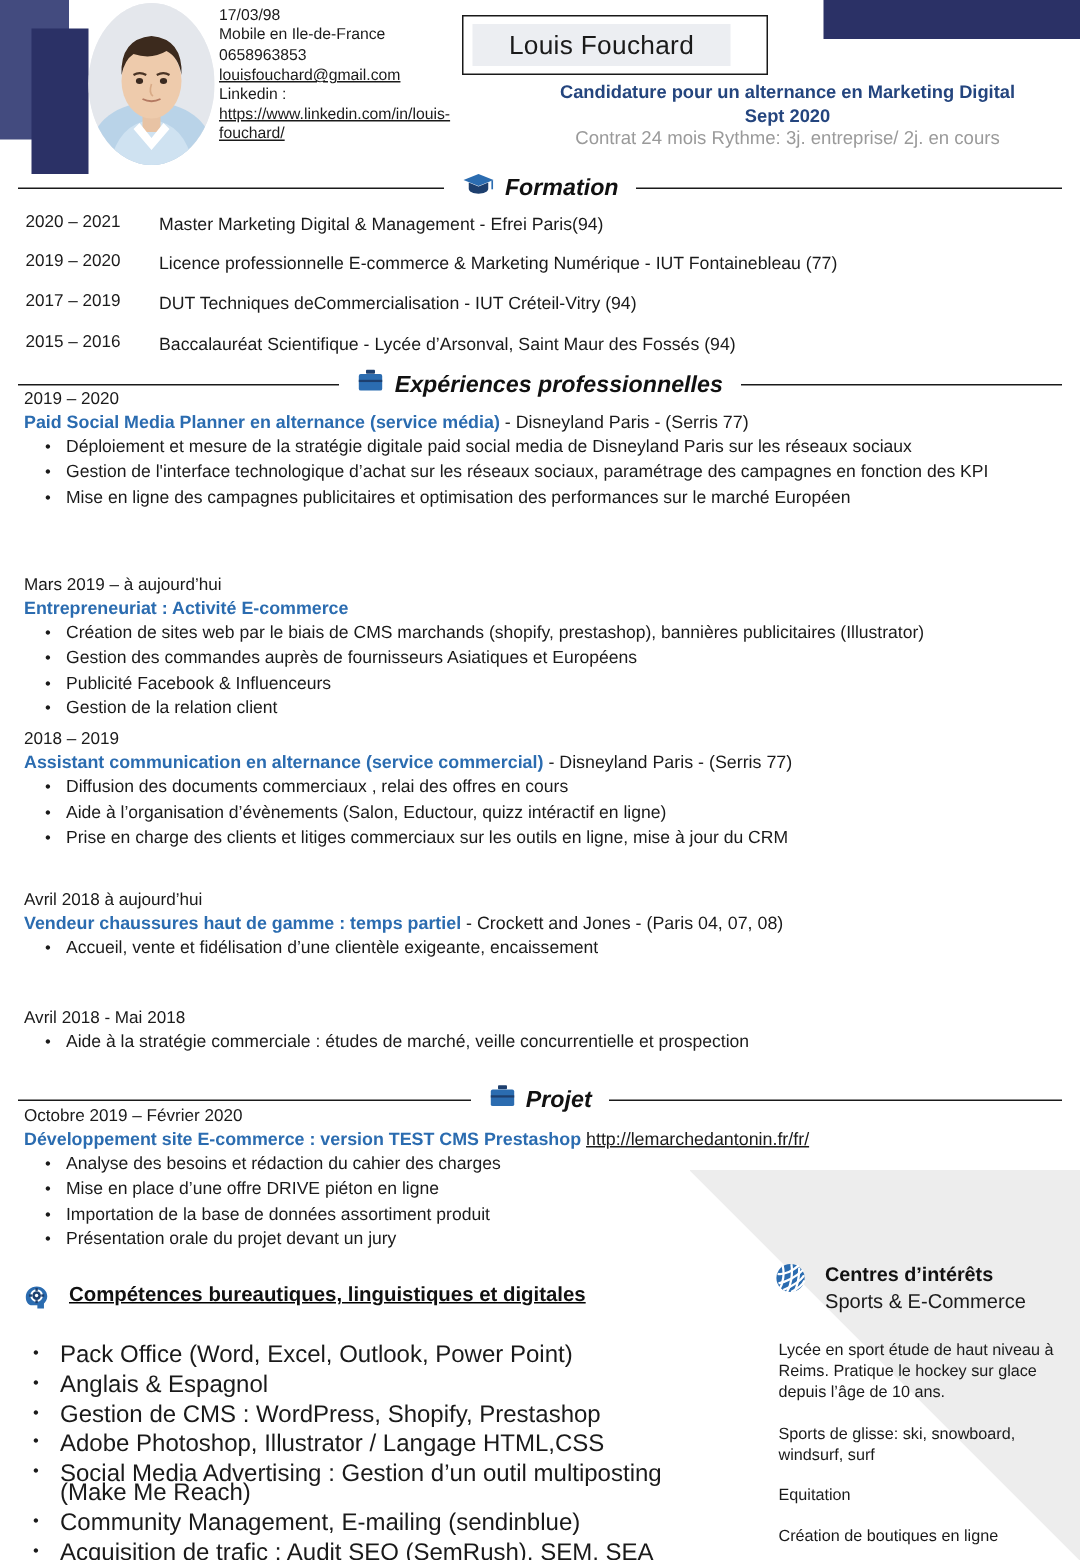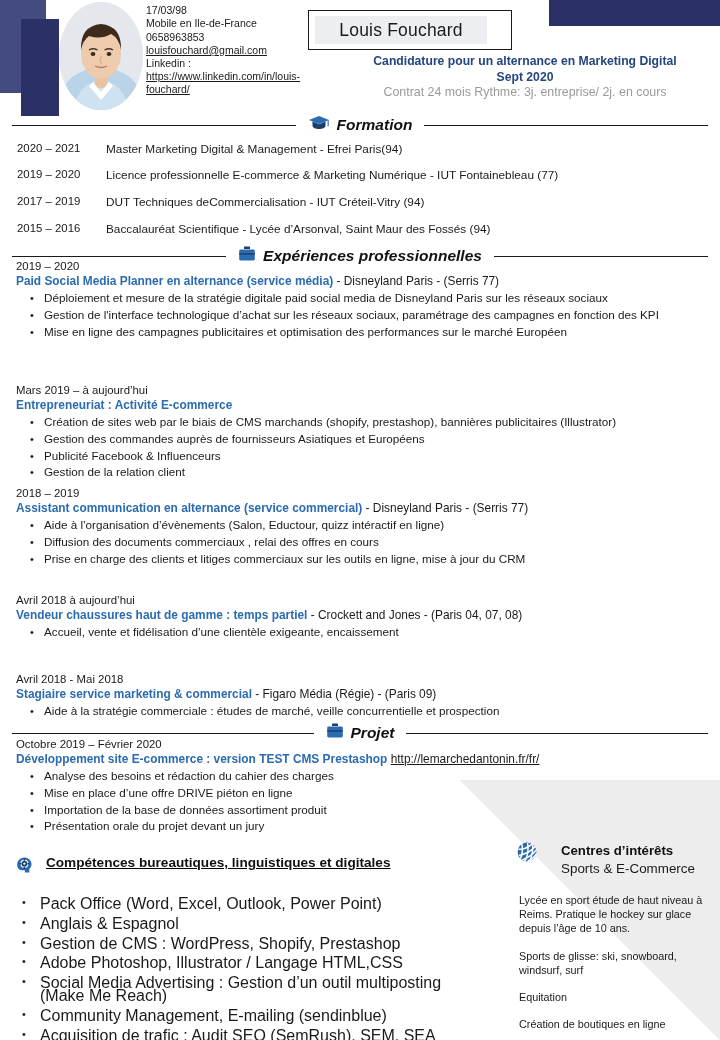--- a/index.html
+++ b/index.html
@@ -246,21 +246,21 @@
     color: #1a1a1a;
     font-size: 11px;
   }
 
   
   .int-head {
     position: absolute;
     left: 516px; top: 841px;
     display: flex;
     align-items: flex-start;
-    gap: 23px;
+    gap: 12px;
   }
   .int-title {
     font-size: 13.2px;
     font-weight: bold;
     color: #111111;
     line-height: 15px;
   }
   .int-sub {
     font-size: 13.4px;
     color: #1a1a1a;
@@ -402,41 +402,38 @@
       <li>Gestion de la relation client</li>
     </ul>
   </div>
 
   <div class="xp" style="top:487px;">
     <div class="xp-date">2018 – 2019</div>
     <div class="xp-title">
       <b>Assistant communication en alternance (service commercial)</b><span> - Disneyland Paris - (Serris 77)</span>
     </div>
     <ul class="bullets">
+      <li>Diffusion  des documents commerciaux , relai des offres en cours</li>
       <li>Aide à l’organisation d’évènements (Salon, Eductour, quizz intéractif en ligne)</li>
-      <li>Diffusion  des documents commerciaux , relai des offres en cours</li>
       <li>Prise en charge des clients et litiges commerciaux sur les outils en ligne, mise à jour du CRM</li>
     </ul>
   </div>
 
   <div class="xp" style="top:594px;">
     <div class="xp-date">Avril 2018 à aujourd’hui</div>
     <div class="xp-title">
       <b> Vendeur chaussures haut de gamme : temps partiel</b><span> - Crockett and Jones - (Paris 04, 07,  08)</span>
     </div>
     <ul class="bullets">
       <li>Accueil, vente et fidélisation d’une clientèle exigeante, encaissement</li>
     </ul>
   </div>
 
   <div class="xp" style="top:673px;">
     <div class="xp-date">Avril 2018 - Mai  2018</div>
-    <div class="xp-title">
-      <b>Stagiaire service marketing &amp; commercial</b><span> - Figaro Média (Régie) -  (Paris 09)</span>
-    </div>
     <ul class="bullets">
       <li>Aide à la stratégie commerciale : études de marché, veille concurrentielle et prospection</li>
     </ul>
   </div>
 
   <div class="sec-head" style="top:722px;">
     <div class="sec-rule left"></div>
     <div class="sec-title-wrap">
       <span class="sec-icon">
         <svg width="18" height="18" viewBox="0 0 18 18" xmlns="http://www.w3.org/2000/svg">

